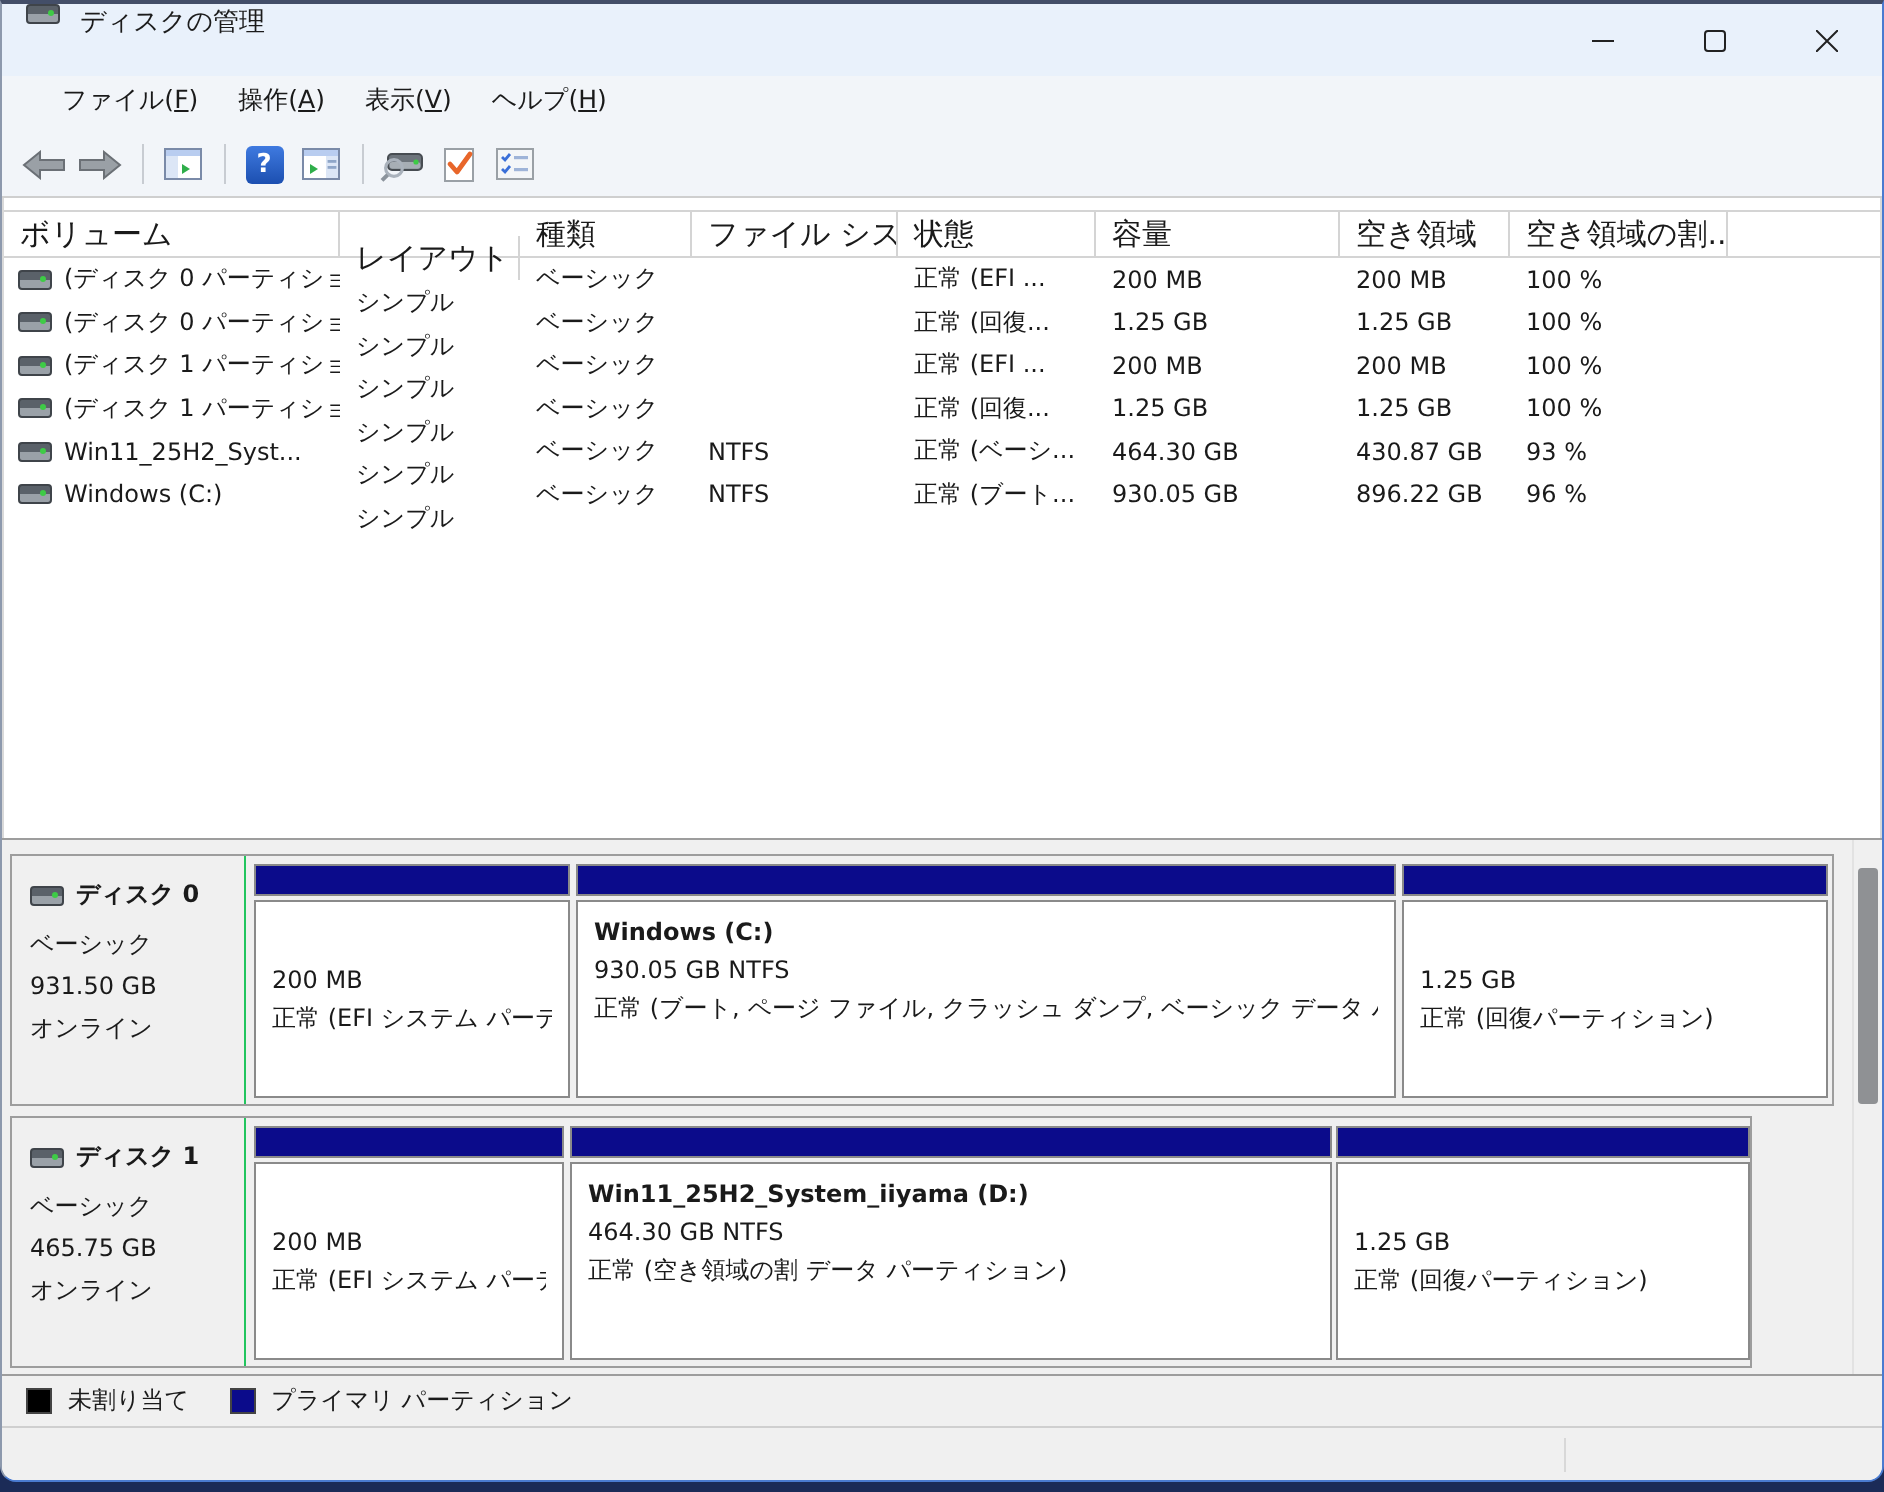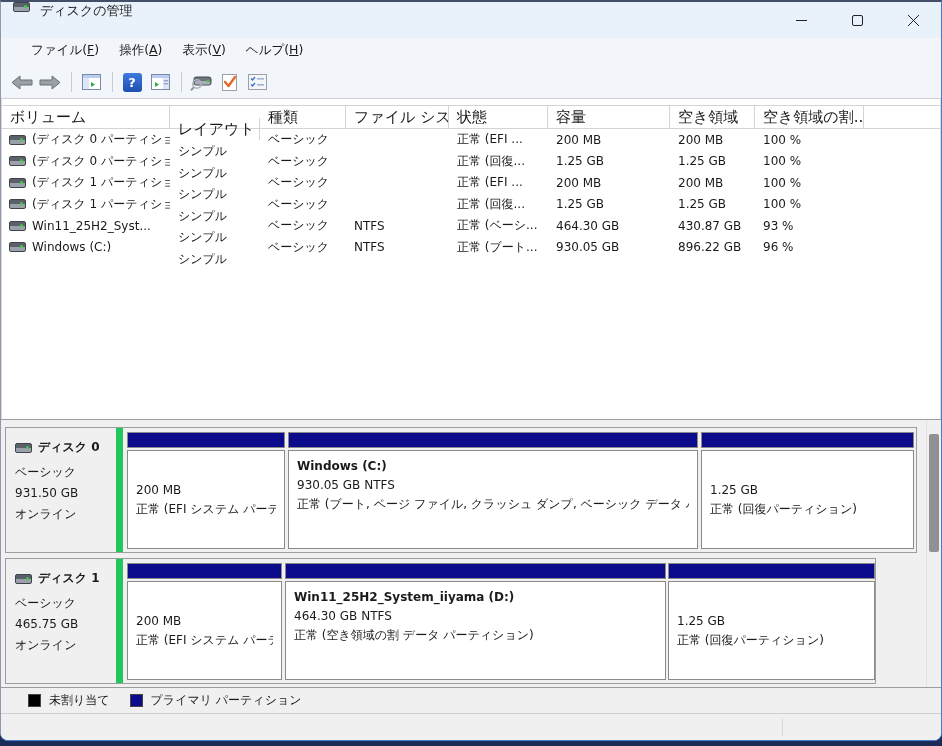--- a/index.html
+++ b/index.html
@@ -54,40 +54,40 @@
   .c-fill{flex:1;border-right:none !important;}
   .vt-row{display:flex;height:21.5px;align-items:center;font-size:12px;}
   .vt-cell{padding-left:8px;white-space:nowrap;overflow:hidden;box-sizing:border-box;}
   .vt-volcell{display:flex;align-items:center;gap:6px;padding-left:7px;}
 
   
   .bottom-pane{position:absolute;left:0;top:417px;width:940px;height:268px;background:#f0f0f0;border-top:1px solid #9d9d9d;box-sizing:border-box;}
   .disk-row{position:absolute;border:1px solid #9d9d9d;background:#f0f0f0;box-sizing:border-box;}
   #disk0{left:4px;top:7px;width:912px;height:126px;}
   #disk1{left:4px;top:138px;width:871px;height:126px;}
-  .disk-info{position:absolute;left:0;top:0;bottom:0;width:117px;border-right:7px solid #22c55e;box-sizing:border-box;padding:11px 8px 0 9px;}
+  .disk-info{position:absolute;left:0;top:0;bottom:0;width:117px;border-right:1px solid #22c55e;box-sizing:border-box;padding:11px 8px 0 9px;}
   .disk-title{display:flex;align-items:center;gap:6px;font-size:12px;font-weight:bold;margin-bottom:6px;white-space:nowrap;}
   .disk-line{font-size:12px;line-height:21px;white-space:nowrap;}
   .part{position:absolute;top:4px;height:117px;}
   #d0p0{left:121px;width:158px;} #d0p1{left:282px;width:410px;} #d0p2{left:695px;width:213px;}
   #d1p0{left:121px;width:155px;} #d1p1{left:279px;width:381px;} #d1p2{left:662px;width:207px;}
   .pbar{height:16px;background:#0b0b8b;border:1px solid #8a8a8a;box-sizing:border-box;}
   .pcontent{position:absolute;left:0;right:0;top:18px;bottom:0;background:#ffffff;border:1px solid #8a8a8a;box-sizing:border-box;padding:6px 8px;overflow:hidden;}
   .pcontent.center{display:flex;flex-direction:column;justify-content:center;padding-top:0;padding-bottom:0;}
   .pline{font-size:12px;line-height:19px;white-space:nowrap;overflow:hidden;}
   .pname{font-weight:bold;}
   .pname:empty{display:none;}
 
   
   .vscroll{position:absolute;right:0;top:0;width:15px;height:100%;background:#f0f0f0;border-left:1px solid #e2e2e2;box-sizing:border-box;}
   .vthumb{position:absolute;left:2px;top:14px;width:10px;height:118px;background:#8f9194;border-radius:2px;}
 
   
   .legend-bar{position:absolute;left:0;top:685px;width:940px;height:26px;background:#f0f0f0;border-top:1px solid #9d9d9d;
-    display:flex;align-items:center;padding-left:27px;box-sizing:border-box;}
+    display:flex;align-items:center;padding-left:12px;box-sizing:border-box;}
   .legend-item{display:flex;align-items:center;gap:8px;margin-right:20px;font-size:12px;white-space:nowrap;}
   .swatch{width:13px;height:13px;border:1px solid #444;box-sizing:border-box;}
   .swatch-unalloc{background:#000000;}
   .swatch-primary{background:#0b0b8b;}
   .status-bar{position:absolute;left:0;top:711px;width:940px;height:28px;background:#f0f0f0;border-top:1px solid #cfcfcf;box-sizing:border-box;}
   .status-sep{position:absolute;left:781px;top:5px;bottom:5px;width:1px;background:#d8d8d8;}
 </style>
 </head>
 <body>
 

